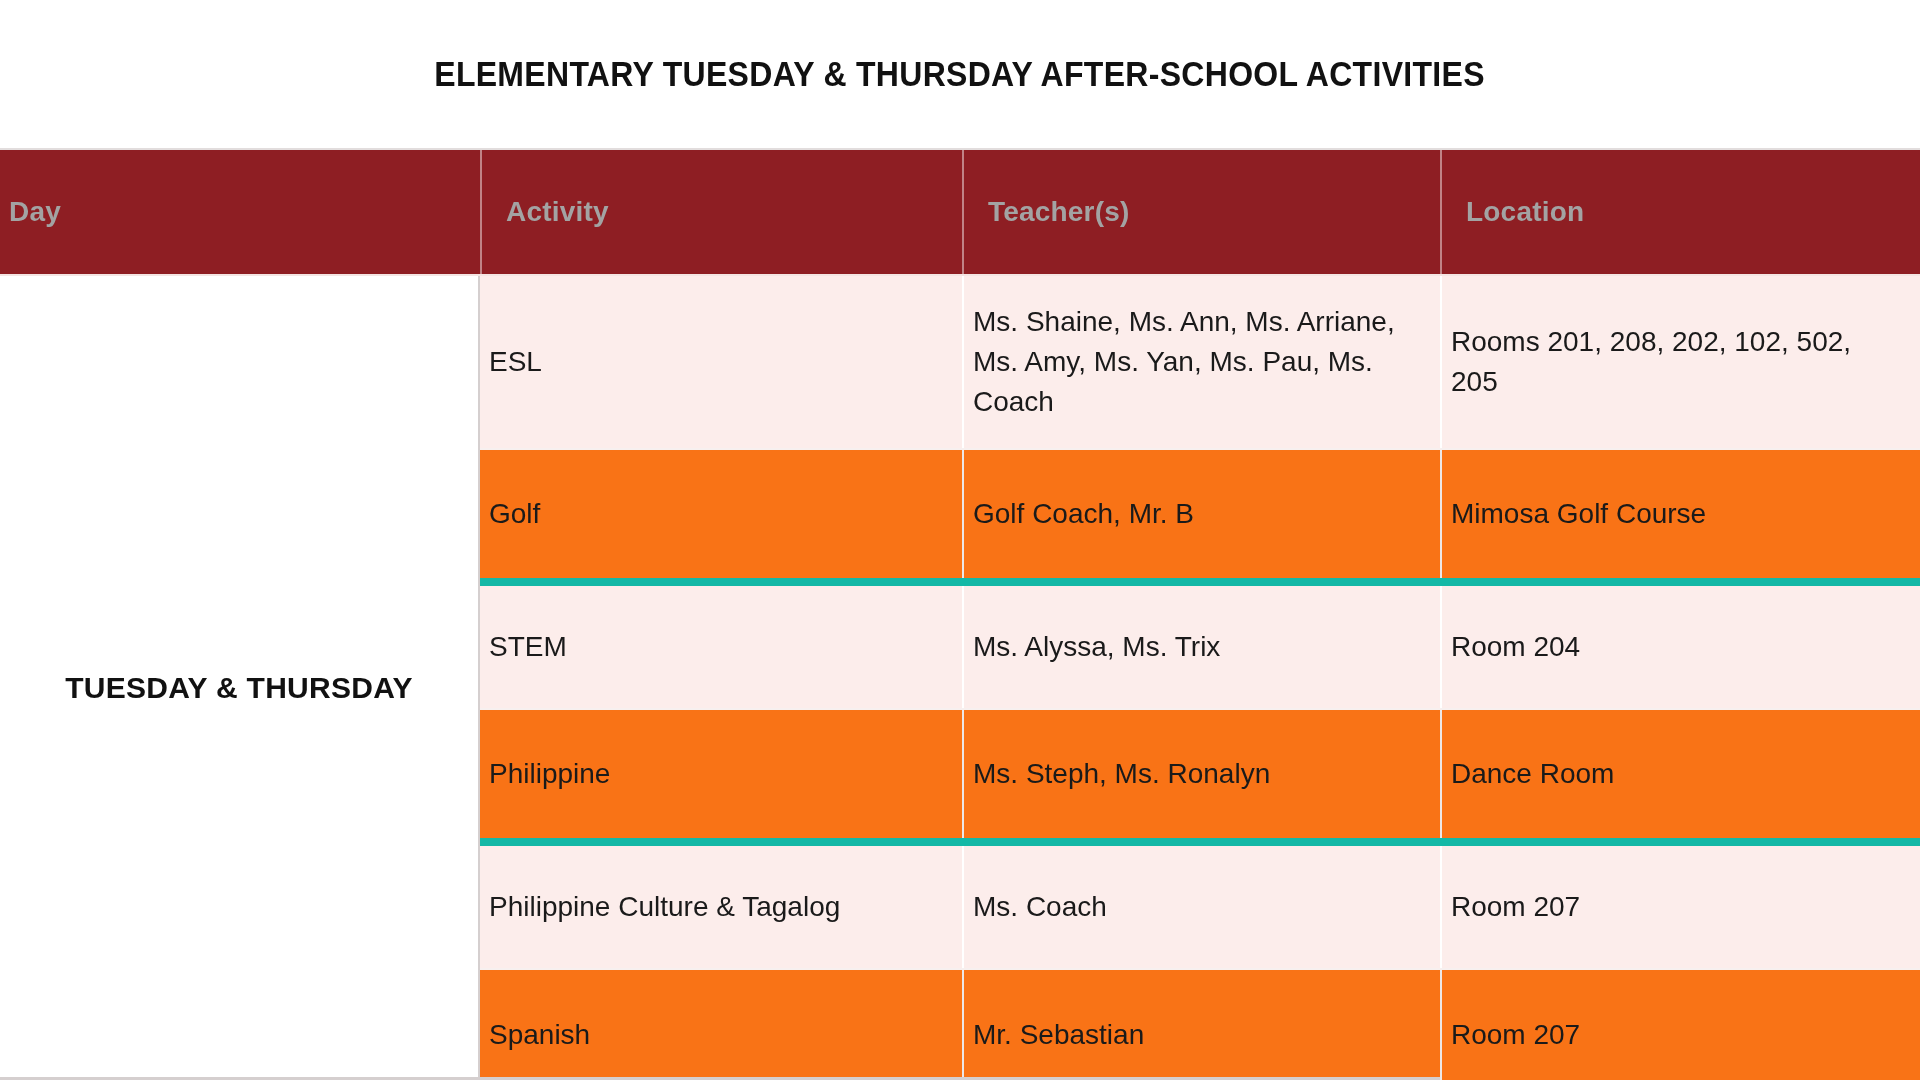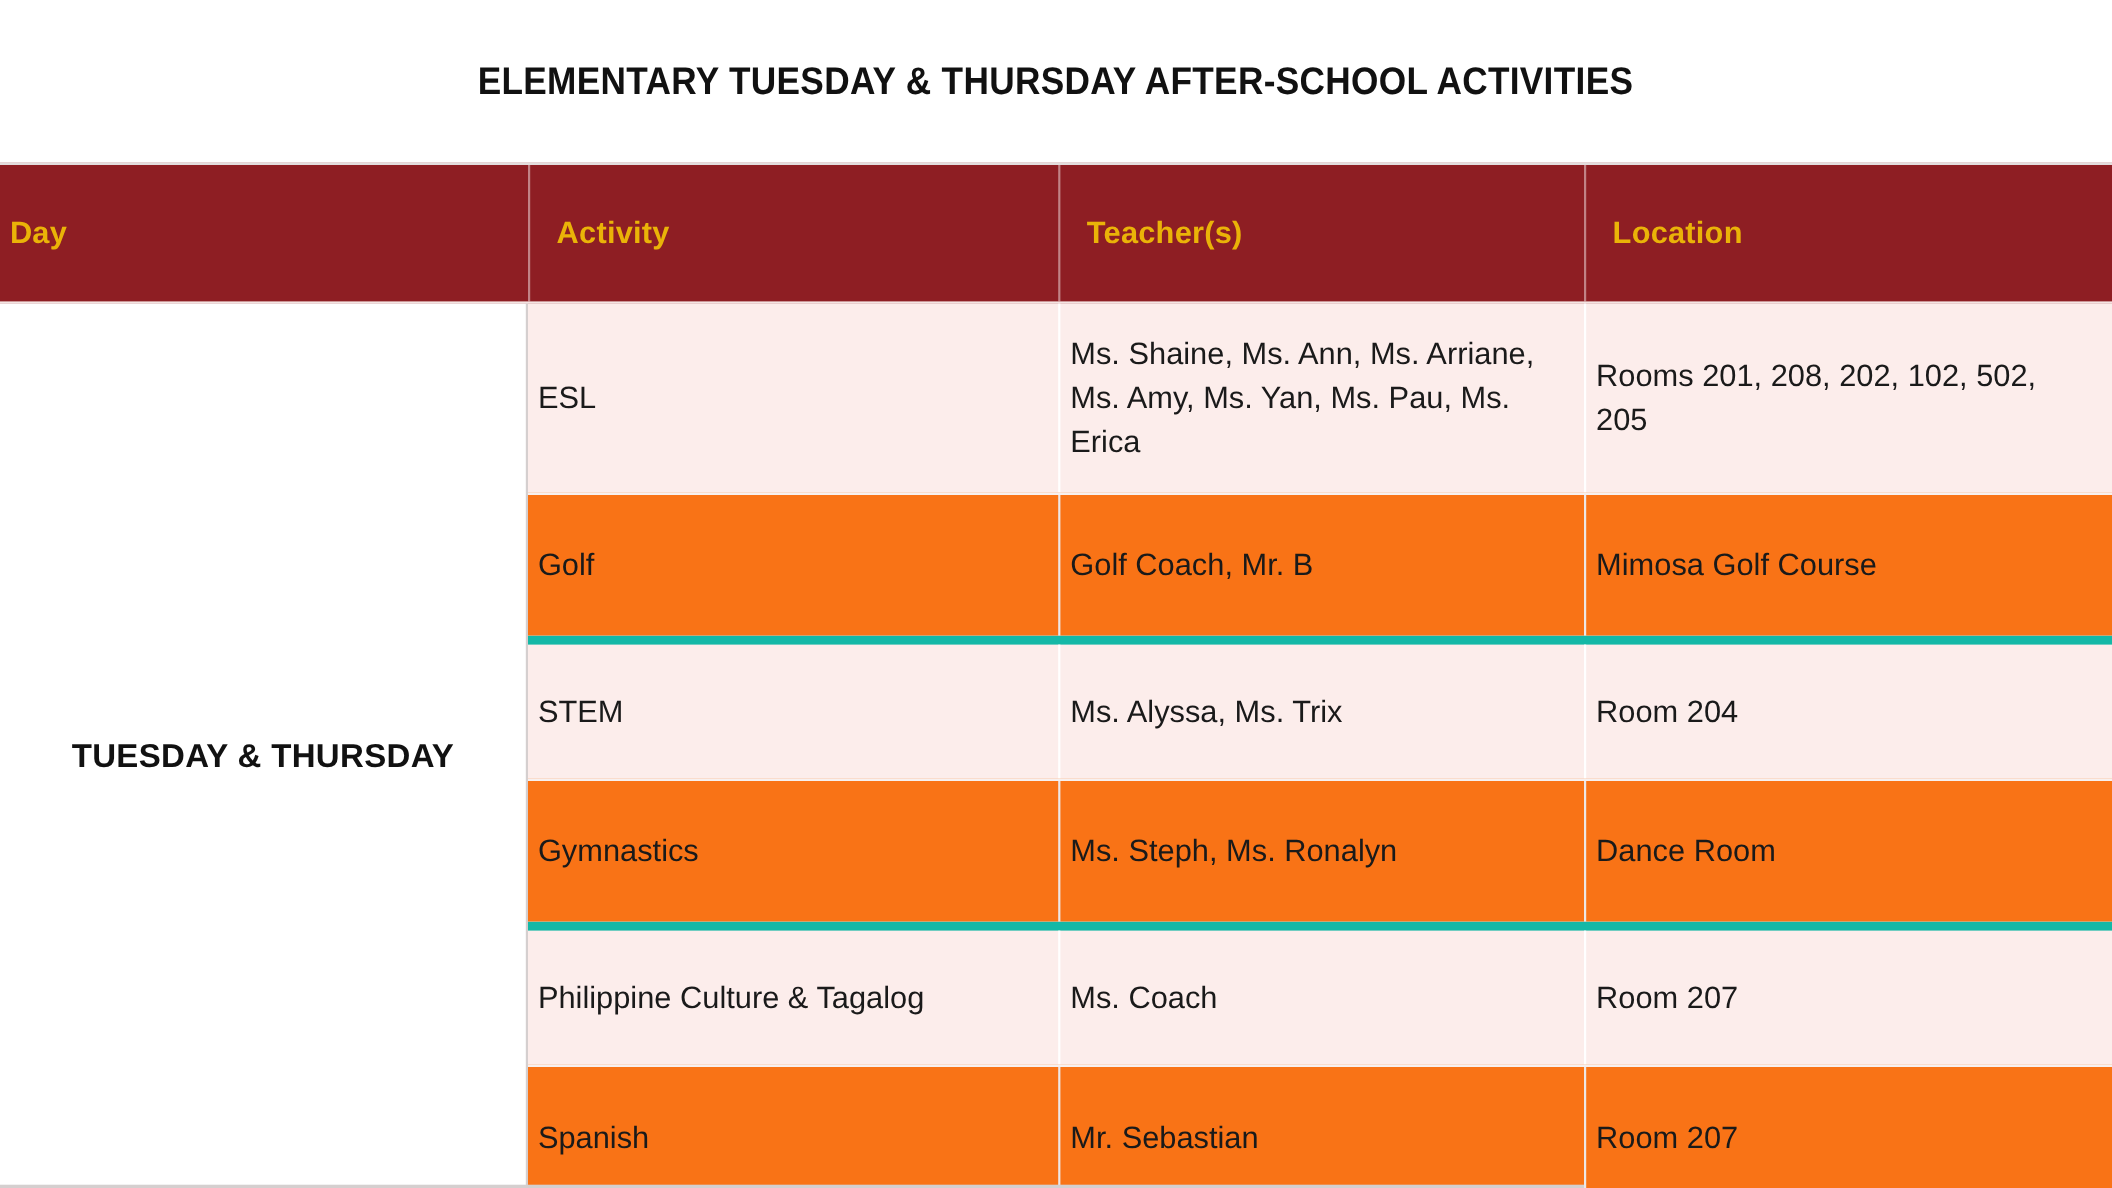--- a/index.html
+++ b/index.html
@@ -24,21 +24,21 @@
     height: 128px;
     display: grid;
     grid-template-columns: 480px 482px 478px 480px;
     background: #8E1E23;
     border-top: 2px solid #E2DDDD;
     border-bottom: 2px solid #F4E5E3;
   }
   .hcell {
     display: flex; align-items: center;
     padding-left: 9px;
-    color: #eab308; font-size: 28px; font-weight: 700; letter-spacing: 0.2px;
+    color: #a3a3a3; font-size: 28px; font-weight: 700; letter-spacing: 0.2px;
   }
   .hcell + .hcell { border-left: 2px solid rgba(255,255,255,0.45); padding-left: 24px; }
 
   
   .tbody { display: flex; height: 824px; }
 
   .day-cell {
     width: 480px; height: 100%;
     background: #ffffff;
     border-right: 2px solid #D5CFCF;
@@ -97,38 +97,38 @@
 <div class="tbody">
 
   <div class="day-cell">
     <span>TUESDAY &amp; THURSDAY</span>
   </div>
 
   <div class="rows">
 
     <div class="brow h-esl row-pink">
       <div class="bcell">ESL</div>
-      <div class="bcell">Ms. Shaine, Ms. Ann, Ms. Arriane, Ms. Amy, Ms. Yan, Ms. Pau, Ms. Erica</div>
+      <div class="bcell">Ms. Shaine, Ms. Ann, Ms. Arriane, Ms. Amy, Ms. Yan, Ms. Pau, Ms. Coach</div>
       <div class="bcell">Rooms 201, 208, 202, 102, 502, 205</div>
     </div>
 
     <div class="brow h-std row-white bt-pale">
       <div class="bcell">Golf</div>
       <div class="bcell">Golf Coach, Mr. B</div>
       <div class="bcell">Mimosa Golf Course</div>
     </div>
 
     <div class="brow h-std row-pink bt-gray">
       <div class="bcell">STEM</div>
       <div class="bcell">Ms. Alyssa, Ms. Trix</div>
       <div class="bcell">Room 204</div>
     </div>
 
     <div class="brow h-std row-white bt-pale">
-      <div class="bcell">Gymnastics</div>
+      <div class="bcell">Philippine</div>
       <div class="bcell">Ms. Steph, Ms. Ronalyn</div>
       <div class="bcell">Dance Room</div>
     </div>
 
     <div class="brow h-std row-pink bt-gray">
       <div class="bcell">Philippine Culture &amp; Tagalog</div>
       <div class="bcell">Ms. Coach</div>
       <div class="bcell">Room 207</div>
     </div>
 

